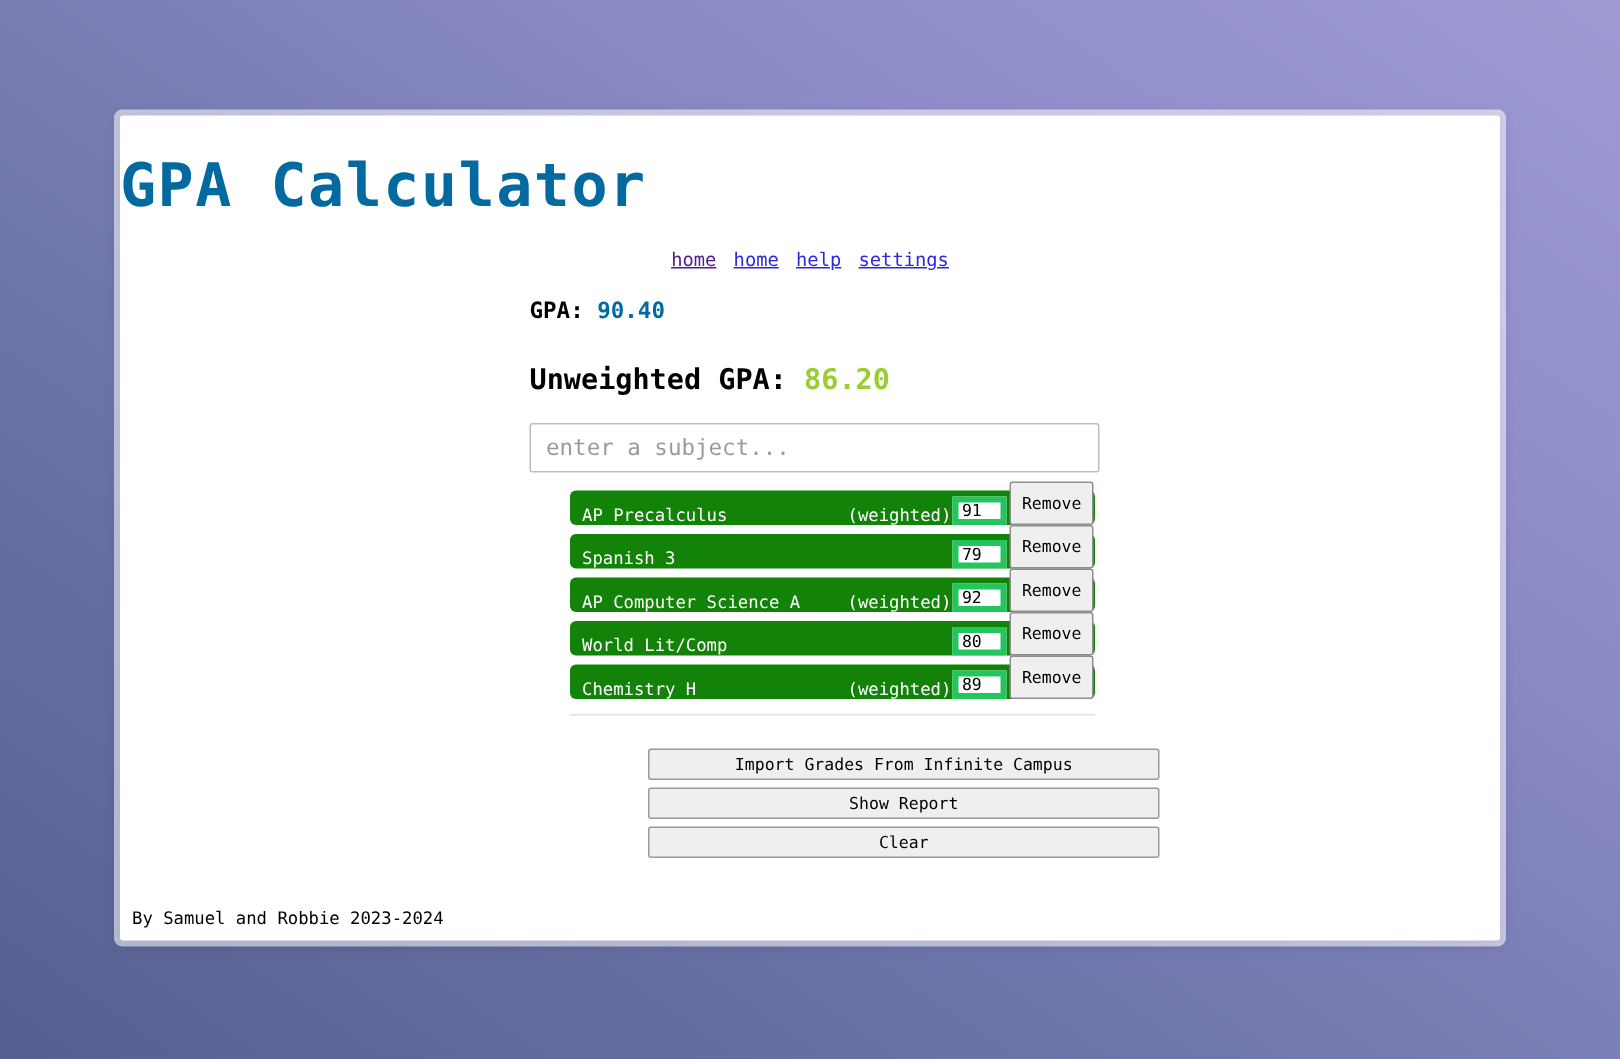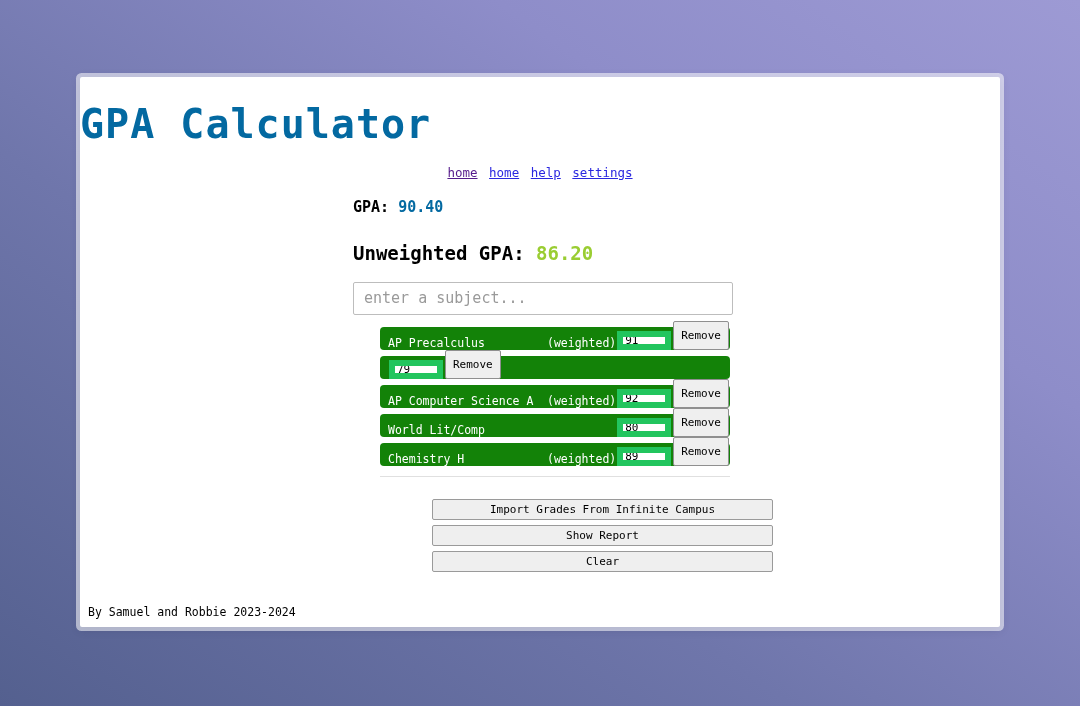--- a/index.html
+++ b/index.html
@@ -108,27 +108,27 @@
     flex: 1 1 auto;
     overflow: hidden;
   }
   .weighted-tag {
     color: #ffffff;
     font-size: 11.5px;
     white-space: nowrap;
     margin-right: 0px;
   }
   .grade-input {
-    width: 54px;
+    width: 36px;
     height: 19px;
     box-sizing: border-box;
     font-family: "DejaVu Sans Mono", "Liberation Mono", monospace;
     font-size: 11px;
     padding: 0 2px;
-    border: 6px solid #22c55e;
+    border: 4px solid #22c55e;
     background: #ffffff;
     color: #000;
     margin-left: 1px;
     border-radius: 0;
     outline: none;
   }
   .remove-button {
     height: 29px;
     box-sizing: border-box;
     font-family: "DejaVu Sans Mono", "Liberation Mono", monospace;
@@ -215,20 +215,21 @@
   <div class="subjects">
 
     <div class="subject-row">
       <span class="subject-name">AP Precalculus</span>
       <span class="weighted-tag">(weighted)</span>
       <input class="grade-input" type="text" value="91" style="">
       <button class="remove-button">Remove</button>
     </div>
 
     <div class="subject-row">
+      <span class="subject-name">Spanish 3</span>
       <input class="grade-input" type="text" value="79" style="">
       <button class="remove-button">Remove</button>
     </div>
 
     <div class="subject-row">
       <span class="subject-name">AP Computer Science A</span>
       <span class="weighted-tag">(weighted)</span>
       <input class="grade-input" type="text" value="92" style="">
       <button class="remove-button">Remove</button>
     </div>

